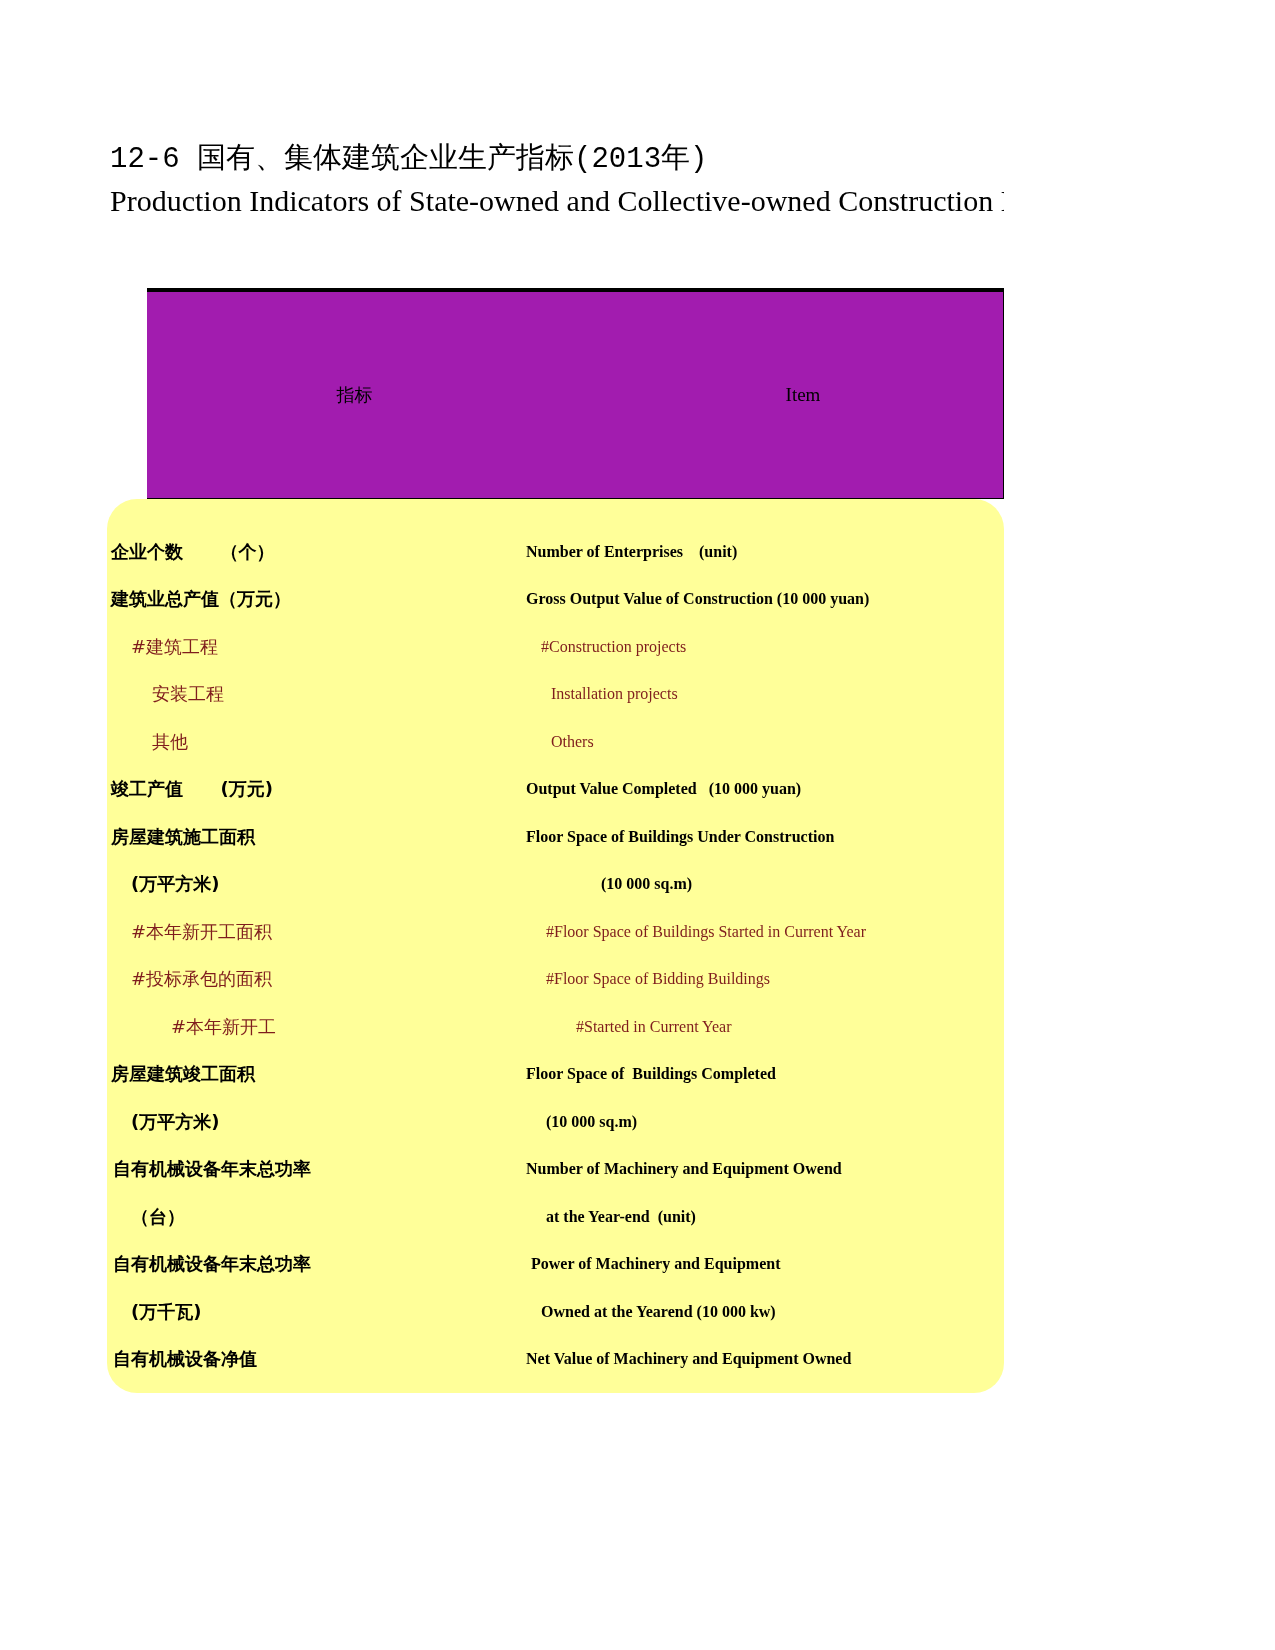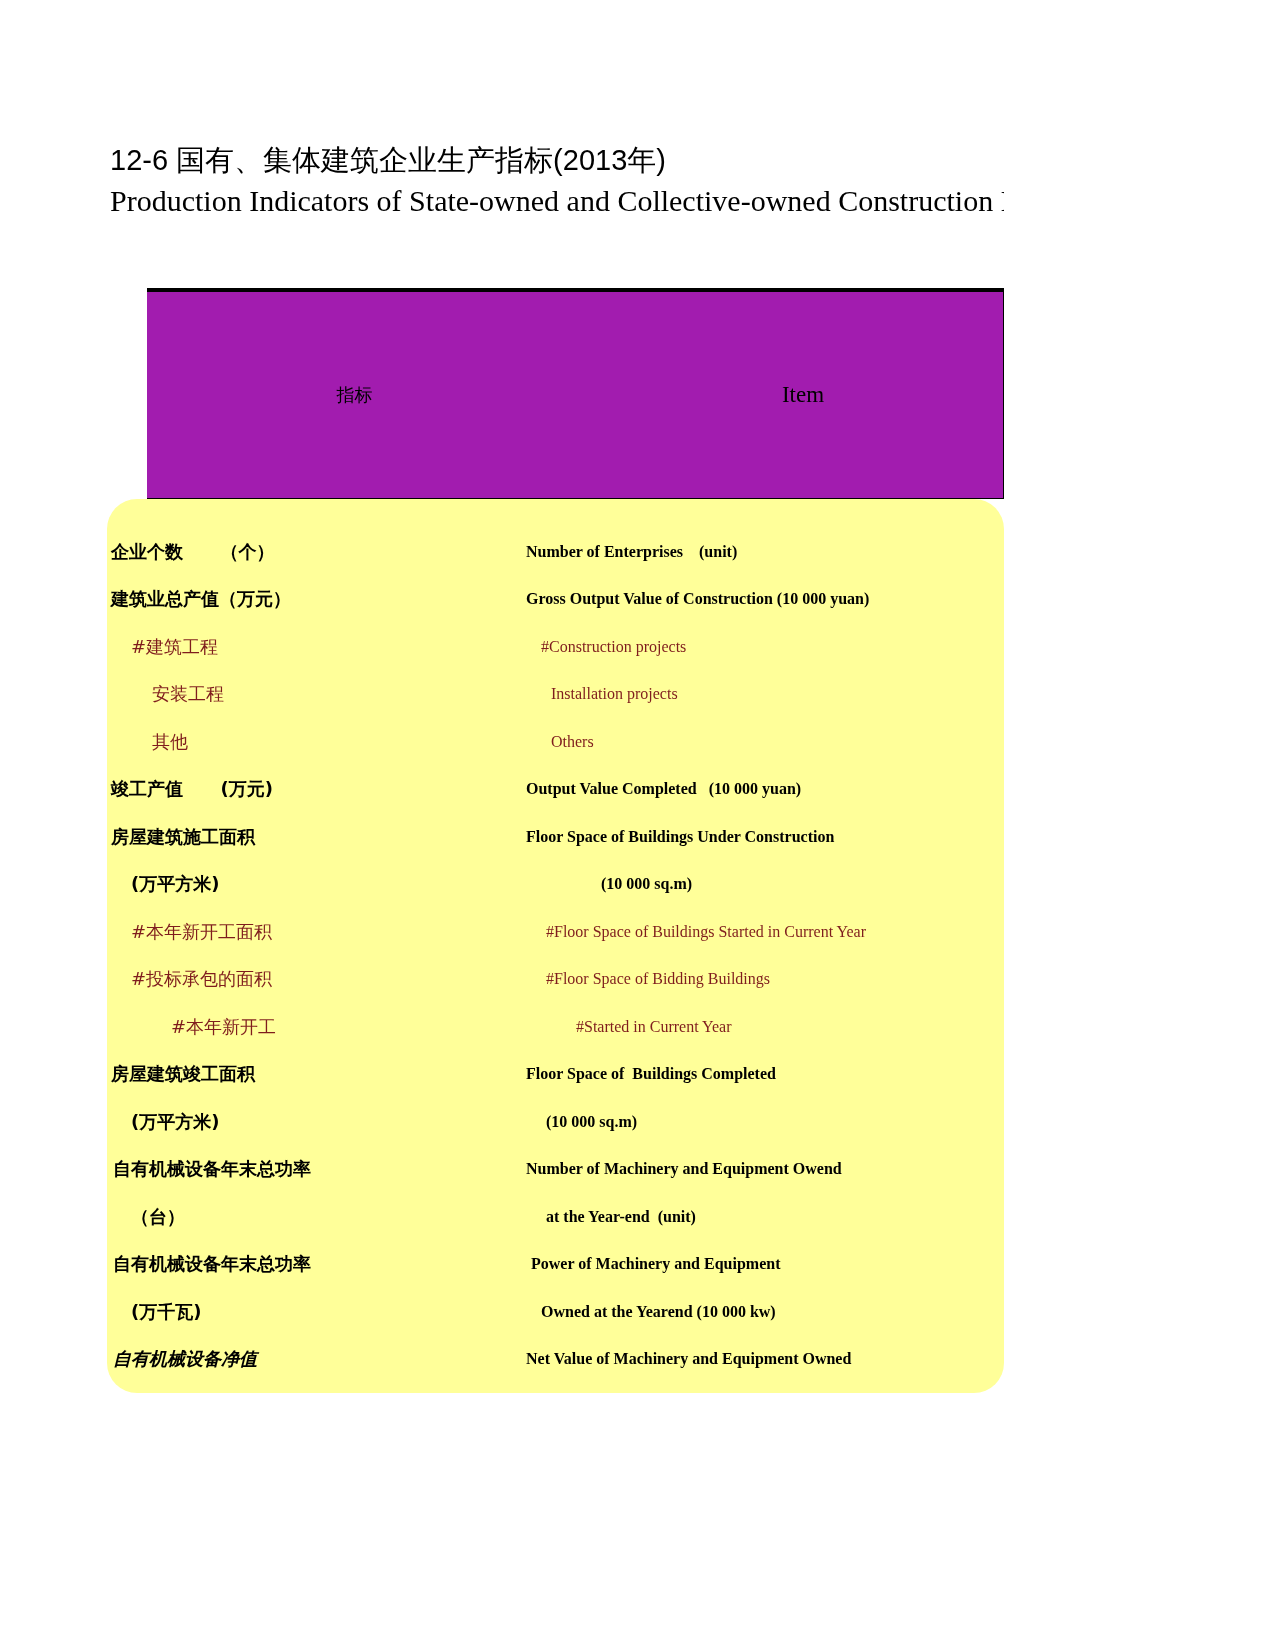--- a/index.html
+++ b/index.html
@@ -12,21 +12,21 @@
       height: 1650px;
       position: relative;
       overflow: hidden;
       font-family: "DejaVu Serif", "Liberation Serif", serif;
       color: #000;
     }
     .title-cn {
       position: absolute;
       left: 110px;
       top: 143px;
-      font-family: Liberation Sans, sans-serif;
+      font-family: Liberation Mono, monospace;
       font-size: 29px;
       line-height: 34px;
       white-space: nowrap;
       text-align: center;
     }
     .title-en {
       position: absolute;
       left: 110px;
       top: 182px;
       width: 894px;
@@ -52,21 +52,21 @@
       box-sizing: content-box;
       margin-left: 40px;
     }
     .thead .hcell {
       position: absolute;
       top: 0;
       height: 206px;
       display: flex;
       align-items: center;
       justify-content: center;
-      font-size: 23px;
+      font-size: 19px;
       font-family: "Liberation Serif", "DejaVu Serif", serif;
     }
     .thead .hcell.cn { left: 0; width: 415px; font-family: "DejaVu Sans", sans-serif; font-size: 18px; }
     .thead .hcell.en { left: 415px; width: 482px; }
     .tbody {
       position: relative;
       background: #ffff99;
       padding-top: 29px;
       padding-bottom: 10px;
       border-radius: 30px;
@@ -176,17 +176,17 @@
       </div>
       <div class="row">
         <div class="cell-cn bold" style="padding-left: 2px;">自有机械设备年末总功率</div>
         <div class="cell-en bold" style="padding-left: 5px;">Power of Machinery and Equipment</div>
       </div>
       <div class="row">
         <div class="cell-cn bold" style="padding-left: 20px;">(万千瓦)</div>
         <div class="cell-en bold" style="padding-left: 15px;">Owned at the Yearend (10 000 kw)</div>
       </div>
       <div class="row">
-        <div class="cell-cn bold" style="padding-left: 2px; font-style: italic;">自有机械设备净值</div>
+        <div class="cell-cn bold" style="padding-left: 2px;">自有机械设备净值</div>
         <div class="cell-en bold" style="padding-left: 0px;">Net Value of Machinery and Equipment Owned</div>
       </div>
     </div>
 </div>
 
 </body></html>

